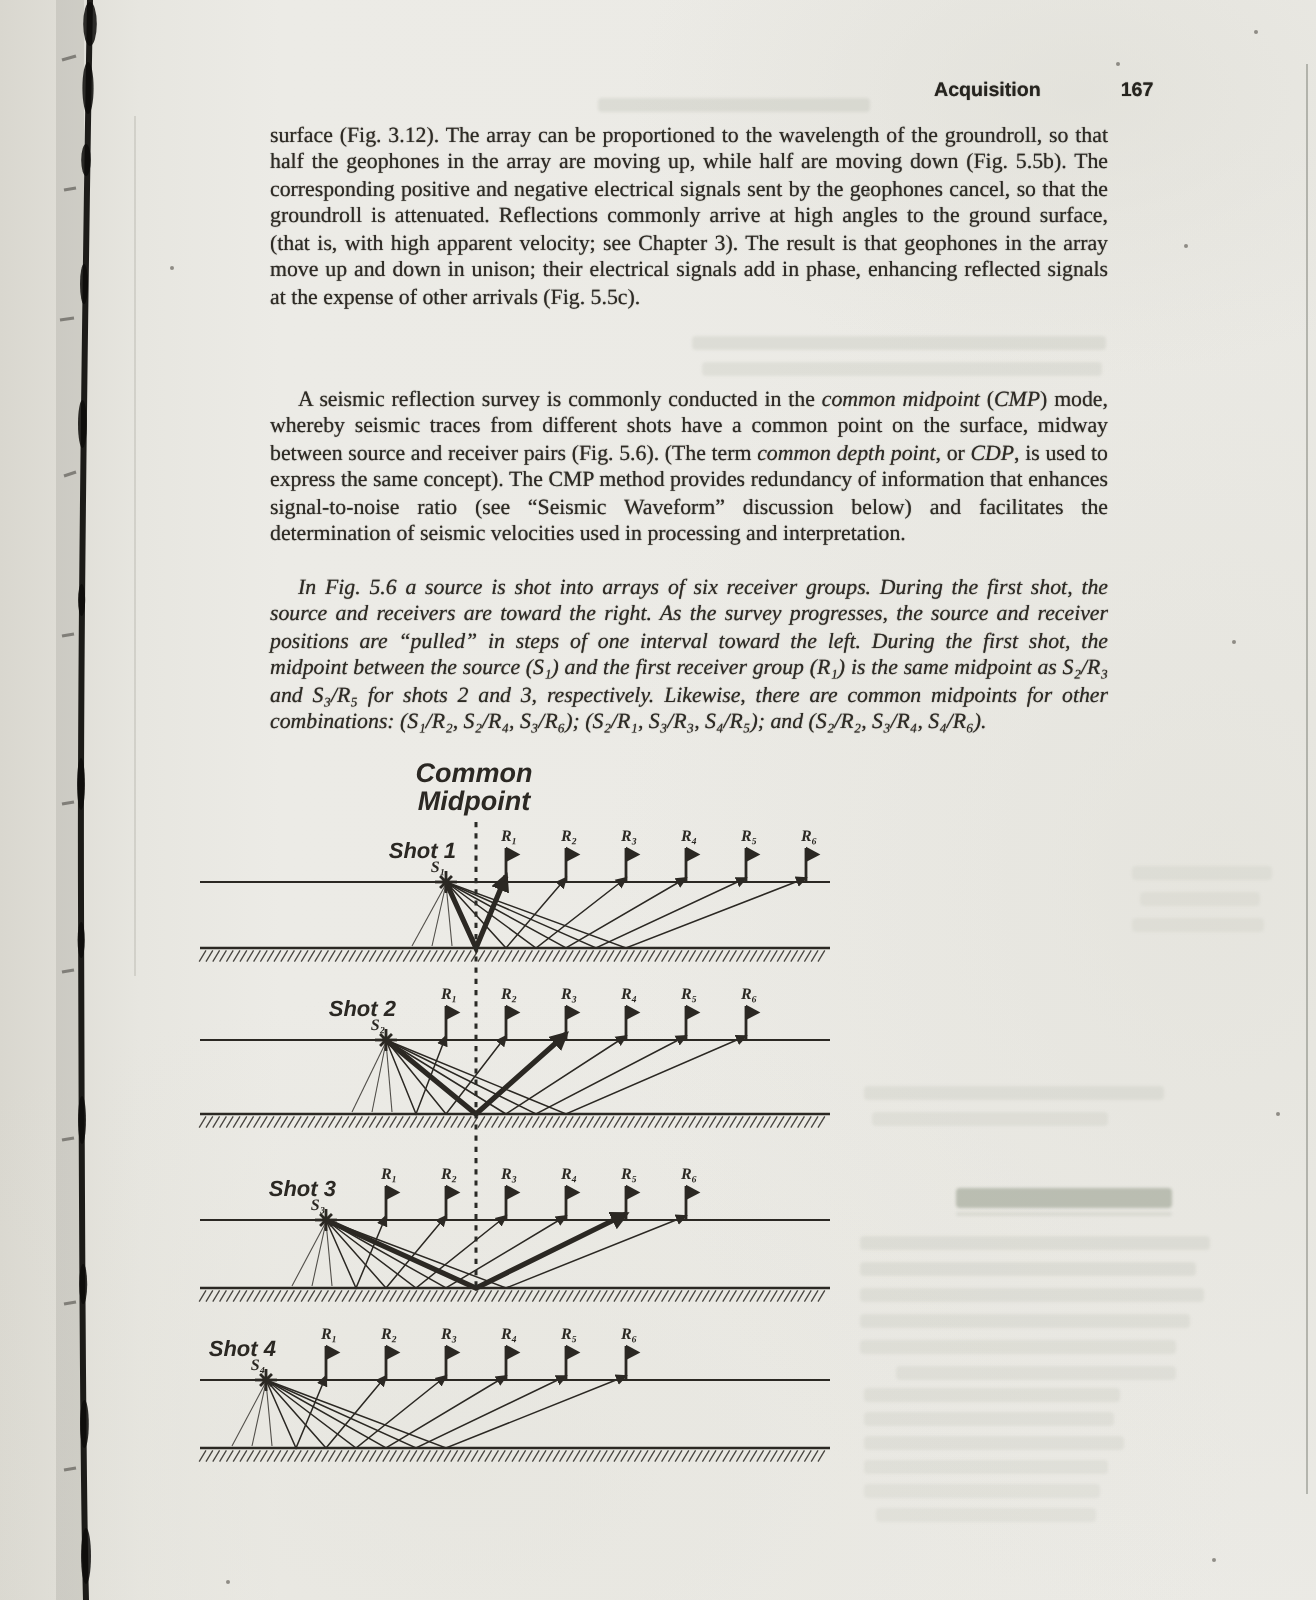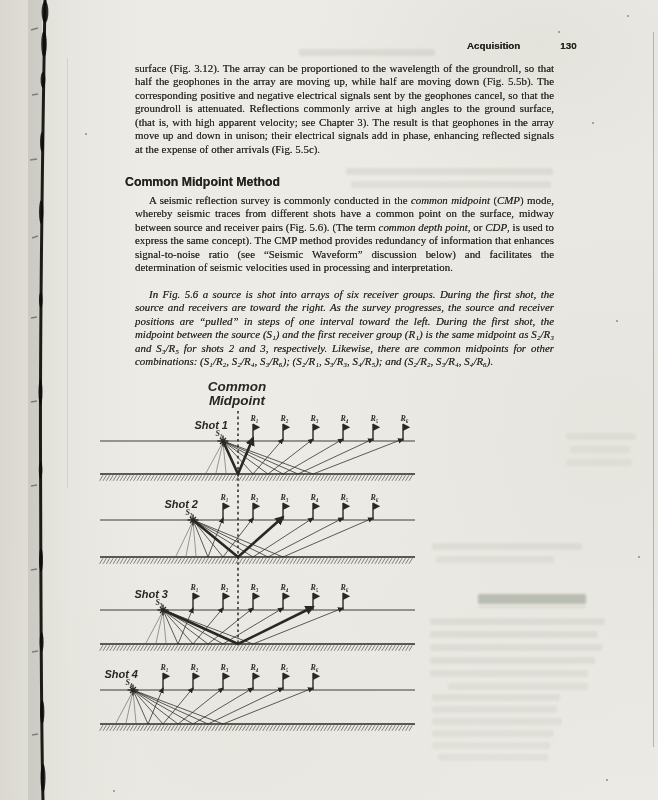--- a/index.html
+++ b/index.html
@@ -86,25 +86,24 @@
         <line x1="31" y1="570" x2="37" y2="569"></line>
       <line x1="32" y1="652" x2="38" y2="651"></line>
         <line x1="32" y1="735" x2="38" y2="734"></line>
     </g>
   </svg>
   <div class="crease"></div>
   <div class="edge-right"></div>
 
   <div class="runhead">
     <span>Acquisition</span>
-    <span>130</span>
+    <span>167</span>
   </div>
 
   <div class="para p1"><span>surface (Fig. 3.12). The array can be proportioned to the wavelength of the groundroll, so that half the geophones in the array are moving up, while half are moving down (Fig. 5.5b). The corresponding positive and negative electrical signals sent by the geophones cancel, so that the groundroll is attenuated. Reflections commonly arrive at high angles to the ground surface, (that is, with high apparent velocity; see Chapter 3). The result is that geophones in the array move up and down in unison; their electrical signals add in phase, enhancing reflected signals at the expense of other arrivals (Fig. 5.5c).</span></div>
-  <h2 class="secheading">Common Midpoint Method</h2>
   <div class="para p2"><span>A seismic reflection survey is commonly conducted in the </span><span class="i">common midpoint</span><span> (</span><span class="i">CMP</span><span>) mode, whereby seismic traces from different shots have a common point on the surface, midway between source and receiver pairs (Fig. 5.6). (The term </span><span class="i">common depth point</span><span>, or </span><span class="i">CDP</span><span>, is used to express the same concept). The CMP method provides redundancy of information that enhances signal-to-noise ratio (see “Seismic Waveform” discussion below) and facilitates the determination of seismic velocities used in processing and interpretation.</span></div>
   <div class="para p3"><span>In Fig. 5.6 a source is shot into arrays of six receiver groups. During the first shot, the source and receivers are toward the right. As the survey progresses, the source and receiver positions are “pulled” in steps of one interval toward the left. During the first shot, the midpoint between the source (S₁) and the first receiver group (R₁) is the same midpoint as S₂/R₃ and S₃/R₅ for shots 2 and 3, respectively. Likewise, there are common midpoints for other combinations: (S₁/R₂, S₂/R₄, S₃/R₆); (S₂/R₁, S₃/R₃, S₄/R₅); and (S₂/R₂, S₃/R₄, S₄/R₆).</span></div>
 
   <div class="figure-host" id="figure-host"><svg width="342" height="392" viewBox="0 0 342 392">
         <defs>
           <marker id="ah" markerUnits="userSpaceOnUse" markerWidth="6.5" markerHeight="6.5" refX="5" refY="3.25" orient="auto">
             <path d="M0,0.5 L6,3.25 L0,6 Z" fill="#2b2823"></path>
           </marker>
           <marker id="ahb" markerUnits="userSpaceOnUse" markerWidth="11" markerHeight="11" refX="7.5" refY="4.75" orient="auto">
             <path d="M0,0 L9.5,4.75 L0,9.5 Z" fill="#2b2823"></path>

